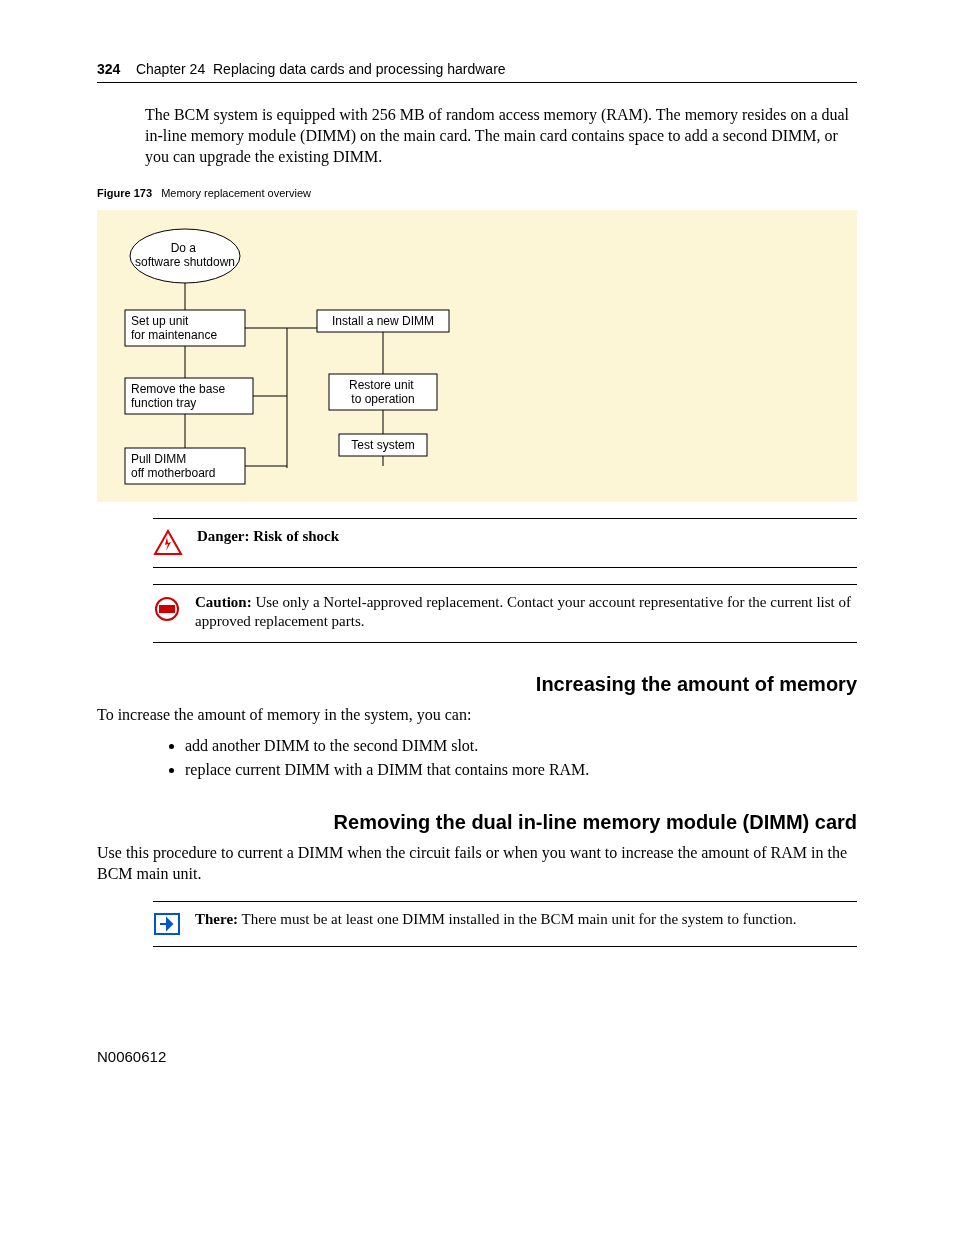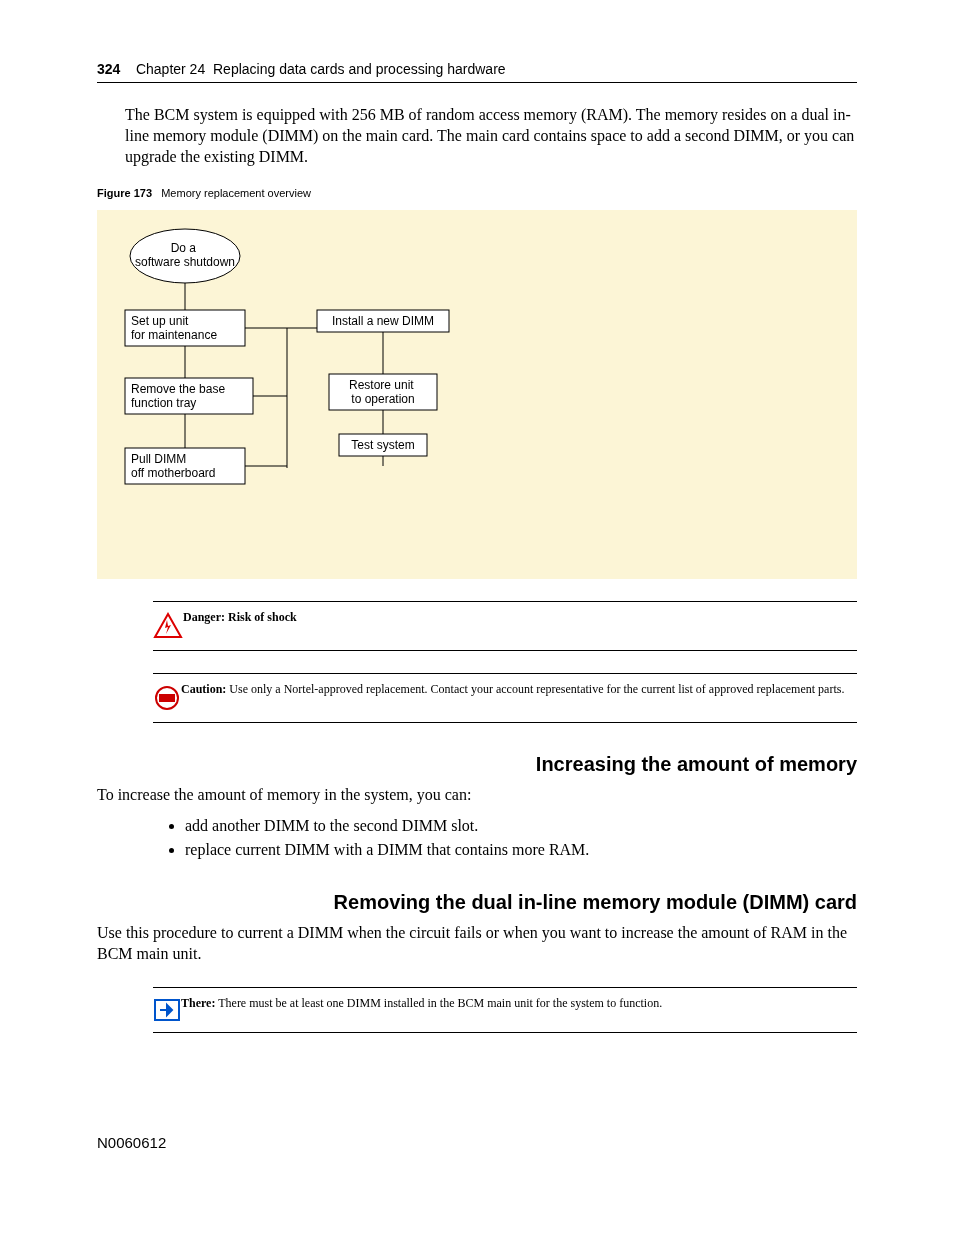--- a/index.html
+++ b/index.html
@@ -16,58 +16,59 @@
     padding-bottom: 4px;
     margin-bottom: 22px;
     font-family: Arial, Helvetica, sans-serif;
     font-size: 14px;
   }
   .page-num {
     font-weight: bold;
     margin-top: 12px;
   }
   .body-indent {
-    margin-left: 28px;
+    margin-left: 48px;
   }
   .body-text {
     margin: 0 0 10px 0;
     text-align: left;
   }
   .figref {
     color: #0000cc;
   }
   .figure-caption {
     font-family: Arial, Helvetica, sans-serif;
     font-size: 11px;
     margin: 18px 0 10px 0;
   }
   .figure-caption b { font-weight: bold; }
 
   
   .flow-wrap {
     background: #fcf5d6;
-    height: 369px;
+    height: 292px;
     margin: 0 0 14px 0;
     padding: 0;
   }
   .flow-svg { display: block; }
   .flow-text {
     font-family: Arial, Helvetica, sans-serif;
     font-size: 12px;
   }
 
   
   .callout {
     border-top: 1px solid #000;
     border-bottom: 1px solid #000;
-    margin: 22px 0 8px 56px;
+    margin: 16px 0 8px 56px;
     padding: 8px 0 10px 0;
     display: flex;
     align-items: flex-start;
-    font-size: 12px;
+    gap: 14px;
+    font-size: 15px;
   }
   .callout svg {
     flex: 0 0 auto;
     margin-top: 2px;
   }
   .callout-text { flex: 1 1 auto; }
   .callout-text b { font-weight: bold; }
 
   h2.section {
     font-family: Arial, Helvetica, sans-serif;

